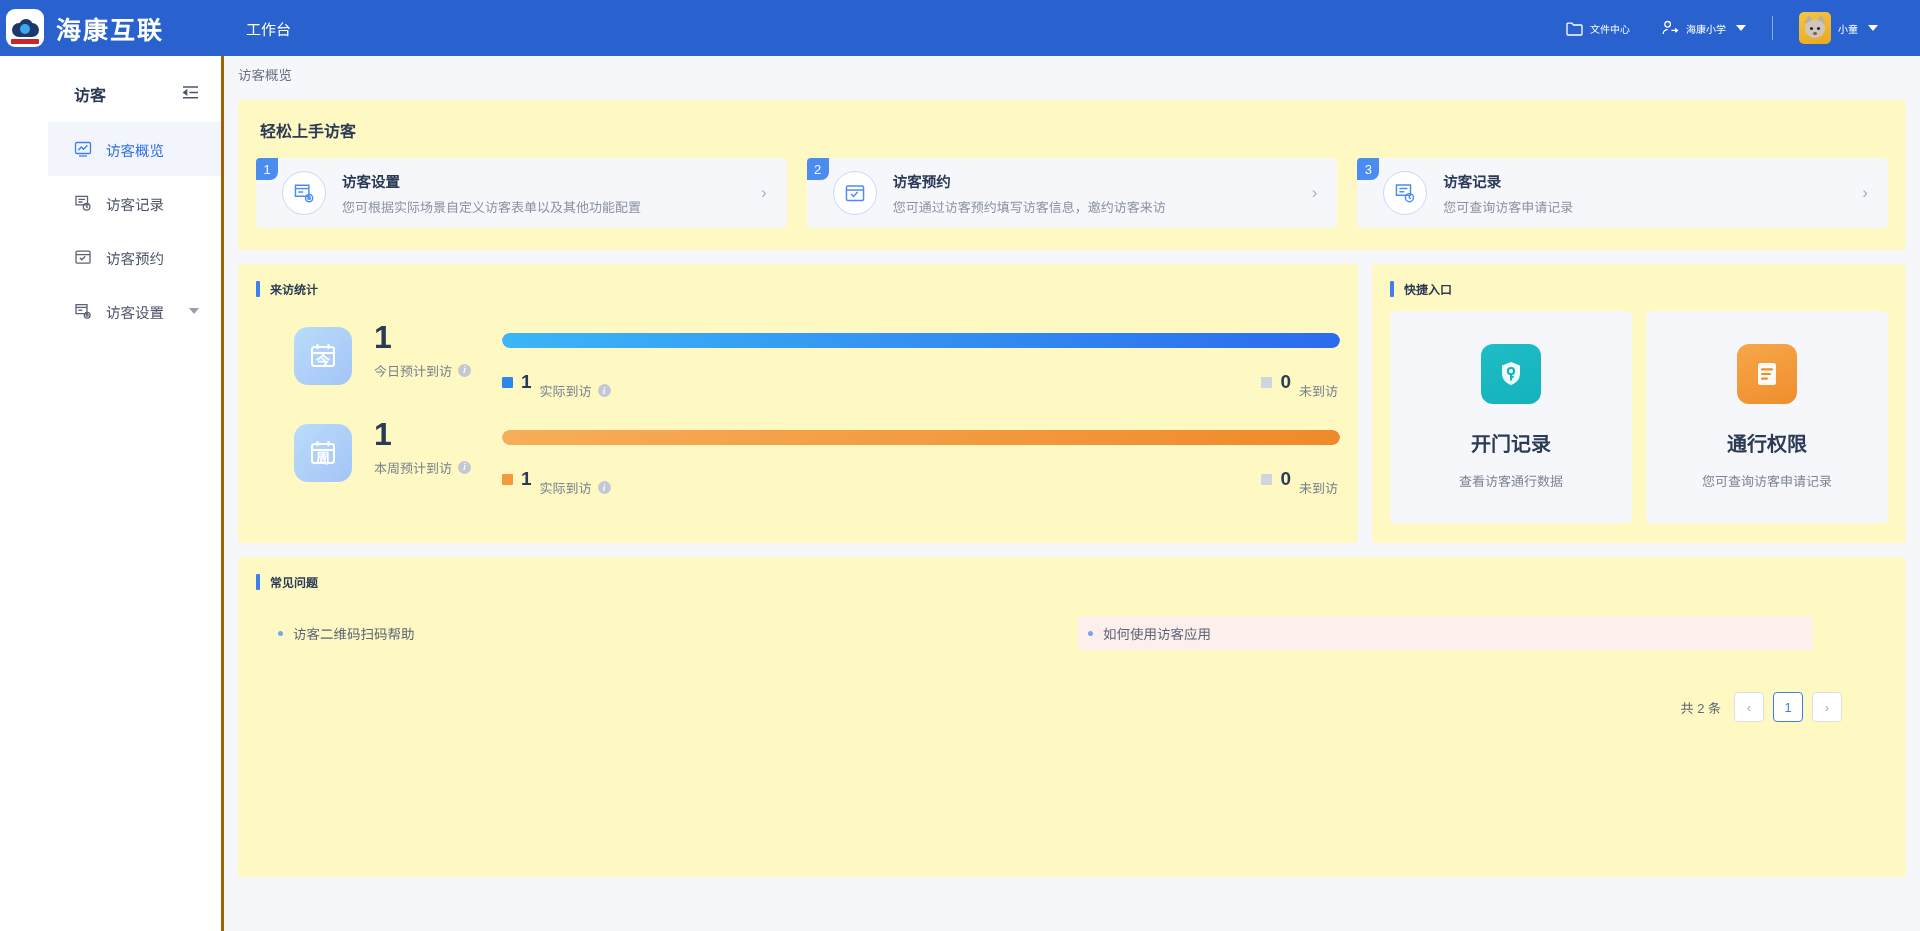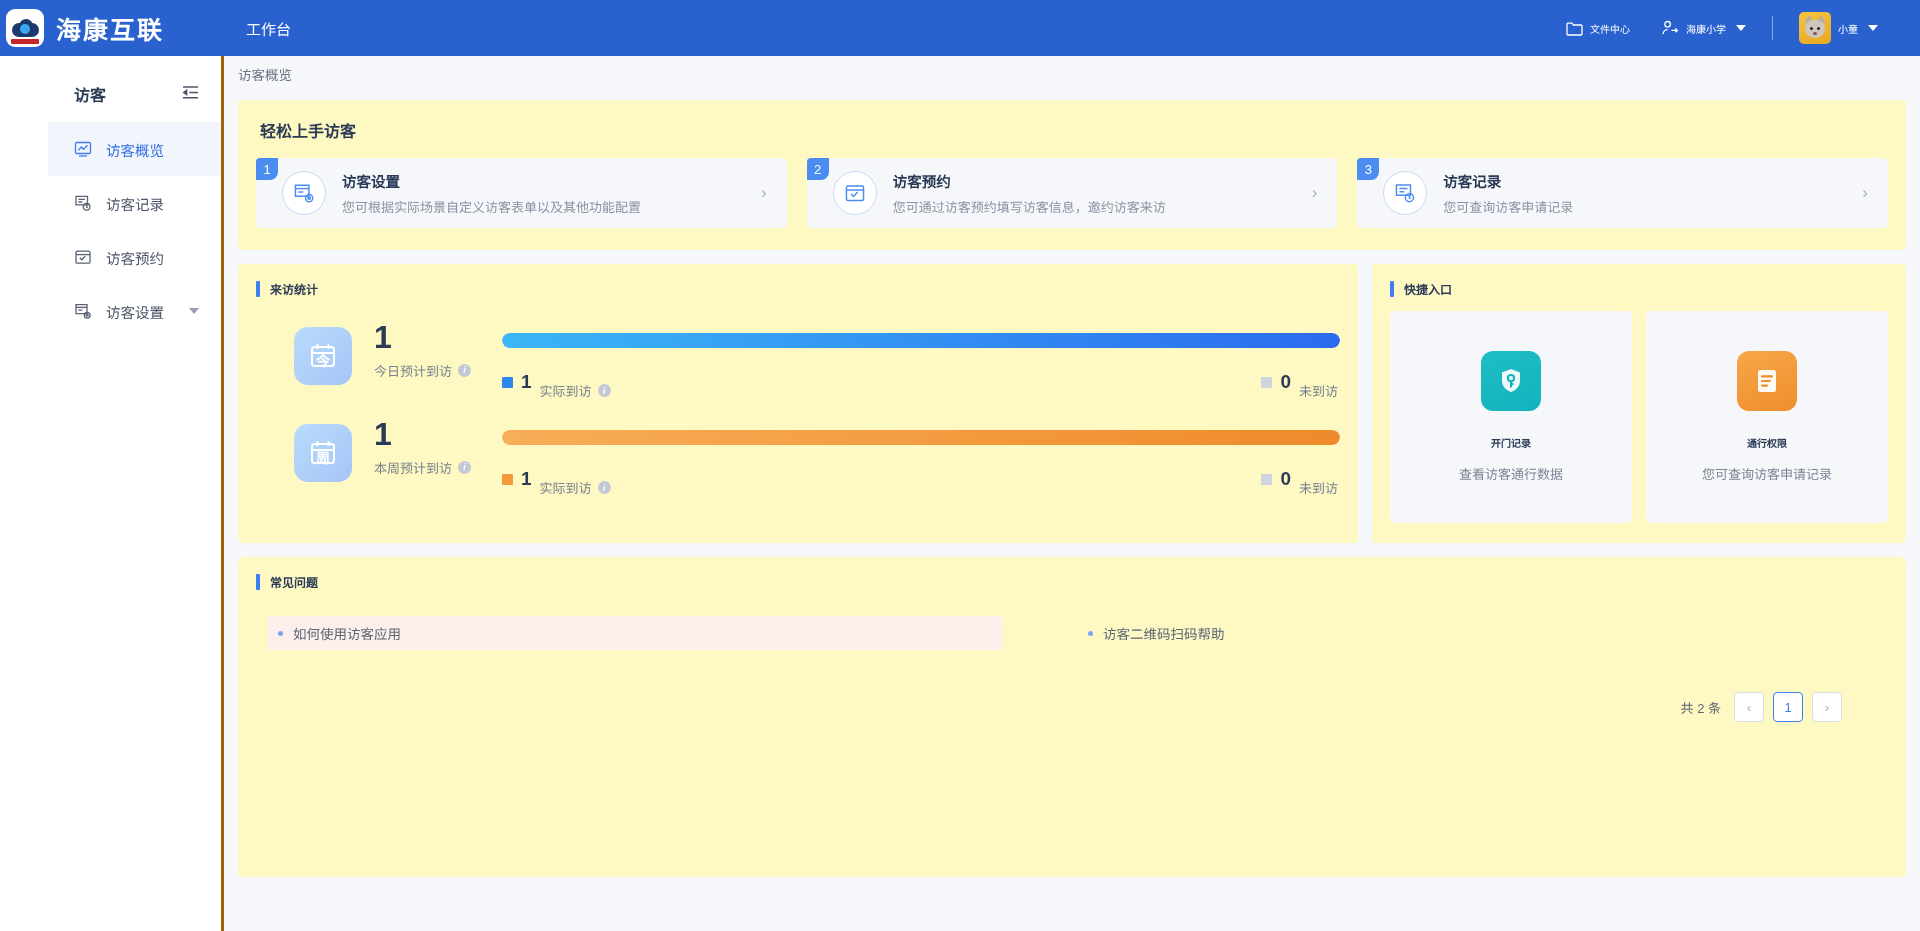--- a/index.html
+++ b/index.html
@@ -206,21 +206,21 @@
     flex: 1; background: #f5f7fa; border-radius: 5px; height: 212px;
     display: flex; flex-direction: column; align-items: center;
     justify-content: center; cursor: pointer;
   }
   .qcard-ico {
     width: 60px; height: 60px; border-radius: 12px;
     display: flex; align-items: center; justify-content: center;
   }
   .qcard-ico.teal { background: linear-gradient(160deg,#1fbdc5,#13b2bd); }
   .qcard-ico.orange { background: linear-gradient(160deg,#f7a64a,#ef8e2c); }
-  .qcard-name { font-size: 10px; font-weight: bold; color: #2b3a55; margin-top: 24px; }
+  .qcard-name { font-size: 20px; font-weight: bold; color: #2b3a55; margin-top: 24px; }
   .qcard-desc { font-size: 13px; color: #7d8594; margin-top: 14px; }
 
   
   .faq { padding: 16px 18px 26px 18px; min-height: 320px; }
   .faq-list {
     display: flex; margin-top: 26px; padding-left: 12px;
   }
   .faq-col { width: 50%; position: relative; }
   .faq-item {
     display: flex; align-items: center; gap: 10px; font-size: 13.5px;
@@ -532,29 +532,29 @@
         </div>
       </div>
 
       <div class="panel faq">
         <div class="sec-title">
           <span class="sec-bar"></span>
           <span>常见问题</span>
         </div>
         <div class="faq-list">
           <div class="faq-col">
+            <div class="faq-item">
+              <span class="faq-dot"></span>
+              <span>访客二维码扫码帮助</span>
+            </div>
+          </div>
+          <div class="faq-col">
             <div class="faq-item hl">
               <span class="faq-dot"></span>
               <span>如何使用访客应用</span>
-            </div>
-          </div>
-          <div class="faq-col">
-            <div class="faq-item">
-              <span class="faq-dot"></span>
-              <span>访客二维码扫码帮助</span>
             </div>
           </div>
         </div>
         <div class="pager">
           <span class="pager-total">共 2 条</span>
           <div class="pg-btn">‹</div>
           <div class="pg-btn num">1</div>
           <div class="pg-btn">›</div>
         </div>
       </div>

